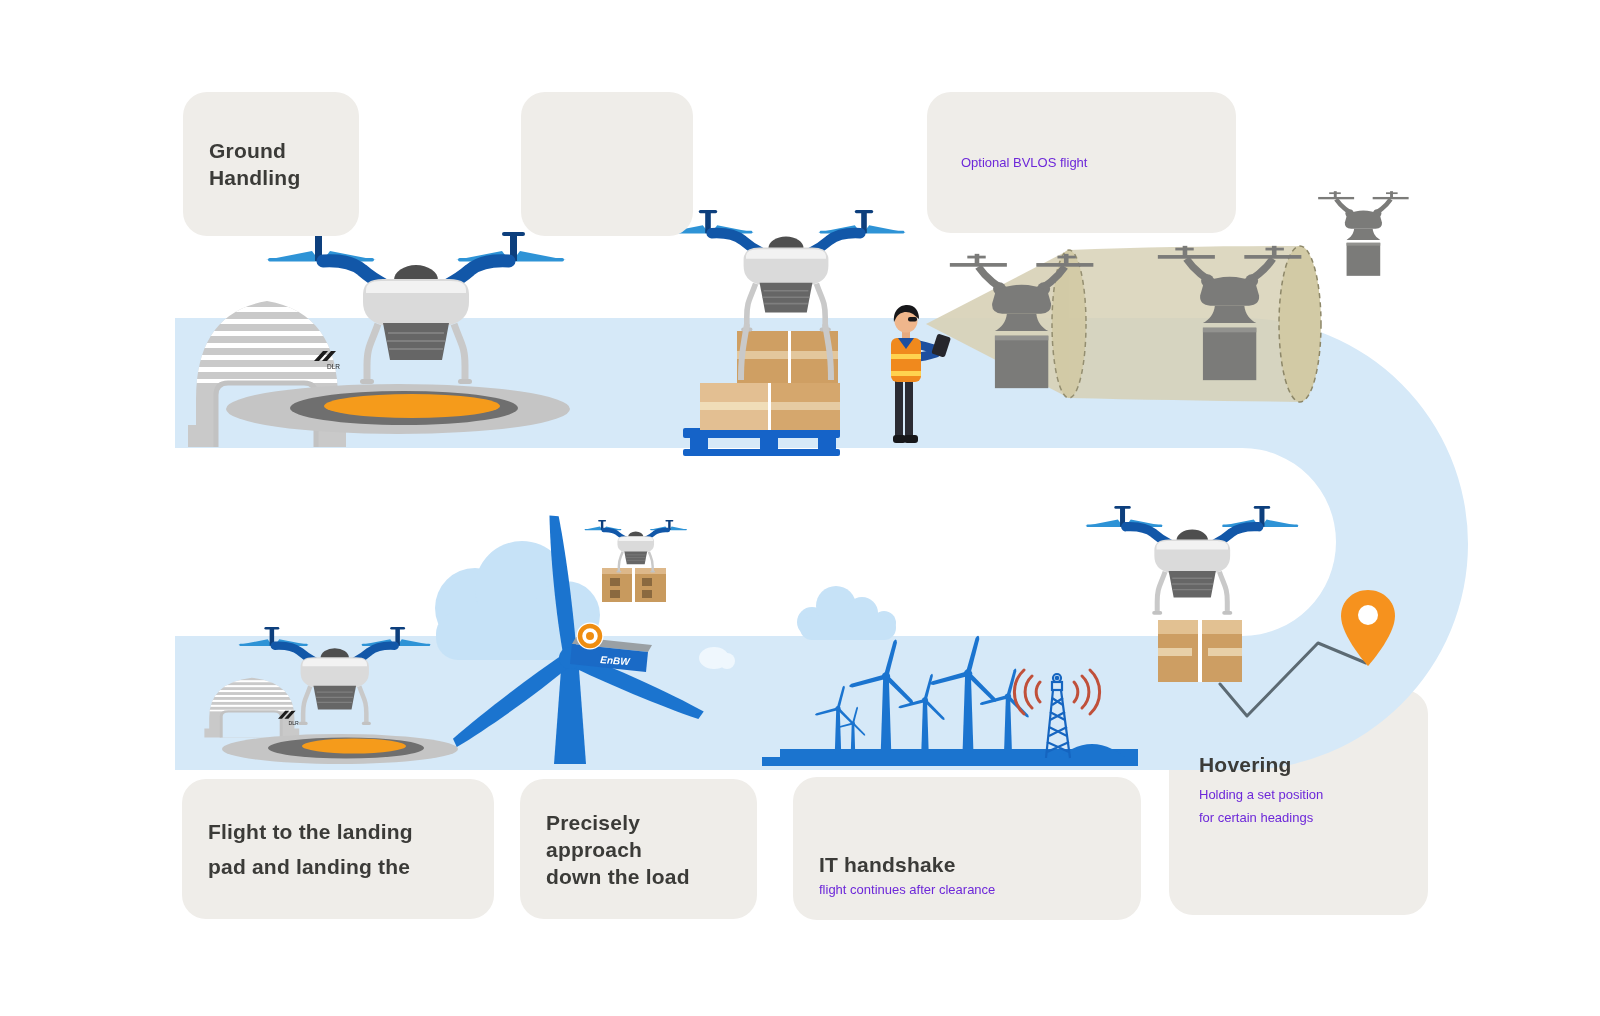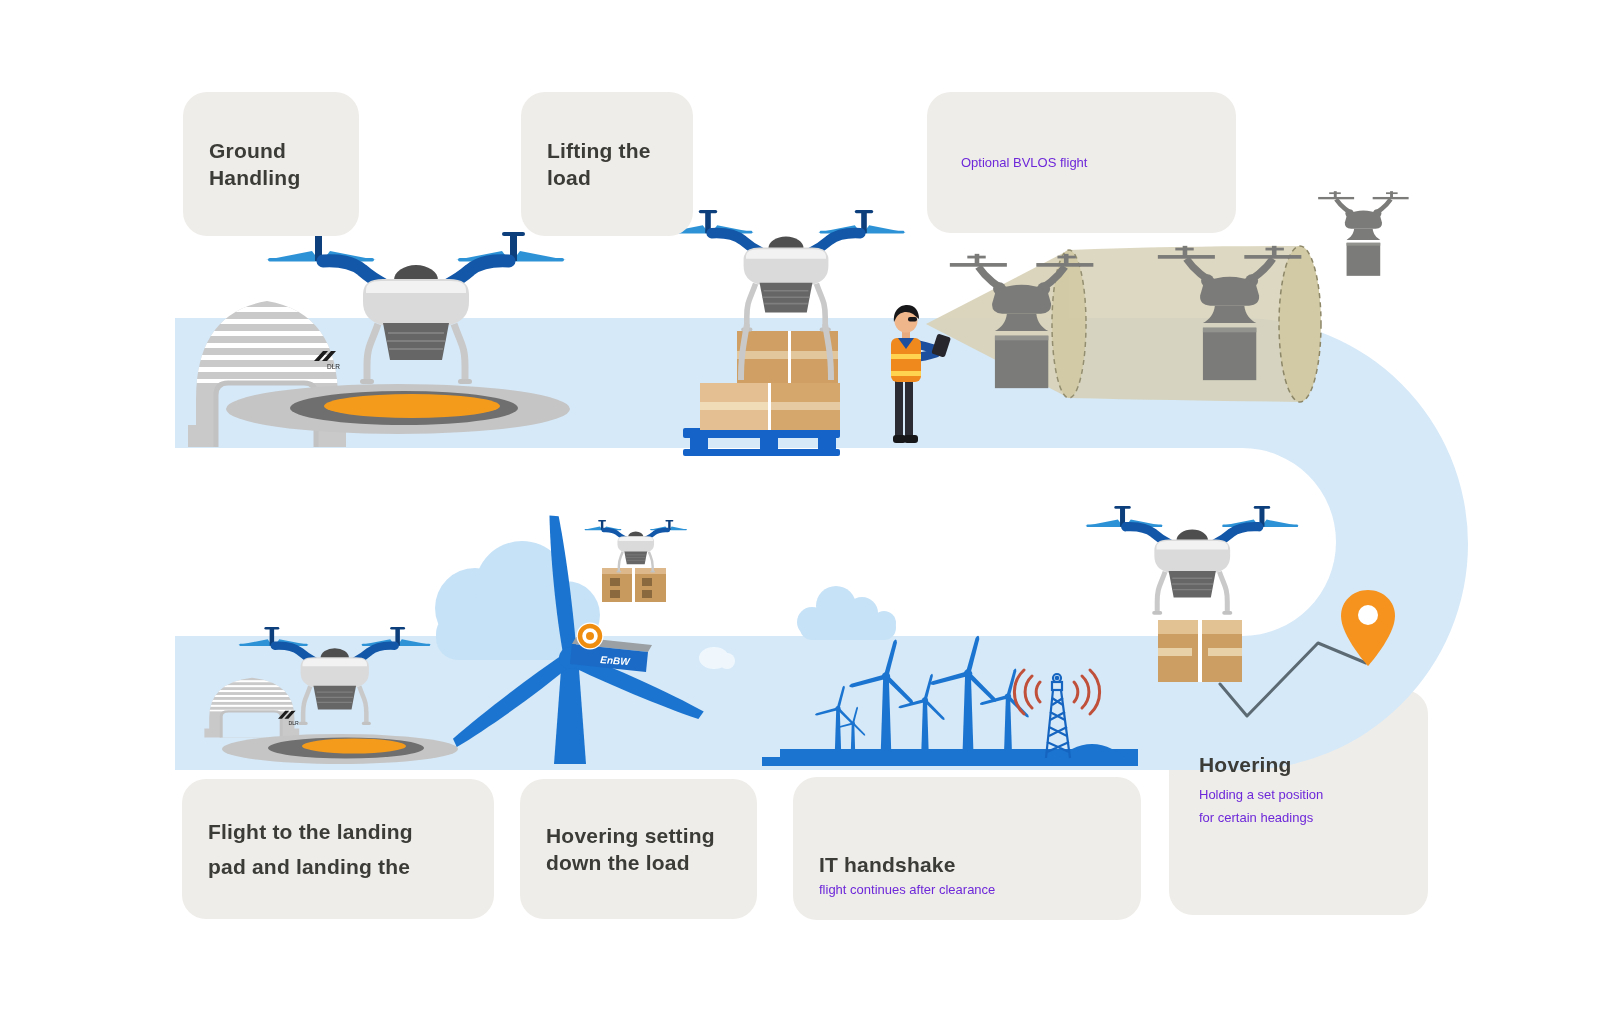--- a/index.html
+++ b/index.html
@@ -268,36 +268,32 @@
     <rect x="520" y="779" width="237" height="140" rx="24"></rect>
     <rect x="793" y="777" width="348" height="143" rx="24"></rect>
   </g>
 </svg>
 
 <div class="card-text" style="left:183px;top:92px;width:176px;height:144px;">
   <div class="title-line">Ground</div>
   <div class="title-line">Handling</div>
 </div>
 
-<div class="card-text" style="left:521px;top:92px;width:172px;height:144px;">
-  <div class="title-line">Lifting the</div>
-  <div class="title-line">load</div>
-</div>
 
 <div class="card-text" style="left:927px;top:92px;width:309px;height:141px;padding-left:34px;">
   <div class="sub-line">Optional BVLOS flight</div>
 </div>
 
 <div class="card-text" style="left:182px;top:779px;width:312px;height:140px;gap:8px;">
   <div class="title-line">Flight to the landing</div>
   <div class="title-line">pad and landing the</div>
 </div>
 
 <div class="card-text" style="left:520px;top:779px;width:237px;height:140px;">
-  <div class="title-line">Hovering setting</div>
+  <div class="title-line">Precisely approach</div>
   <div class="title-line">down the load</div>
 </div>
 
 <div class="card-text" style="left:793px;top:804px;width:308px;height:143px;">
   <div class="title-line">IT handshake</div>
   <div class="sub-line">flight continues after clearance</div>
 </div>
 
 <div class="card-text" style="left:1169px;top:690px;width:259px;height:225px;padding-bottom:26px;padding-left:30px;">
   <div class="title-line">Hovering</div>

